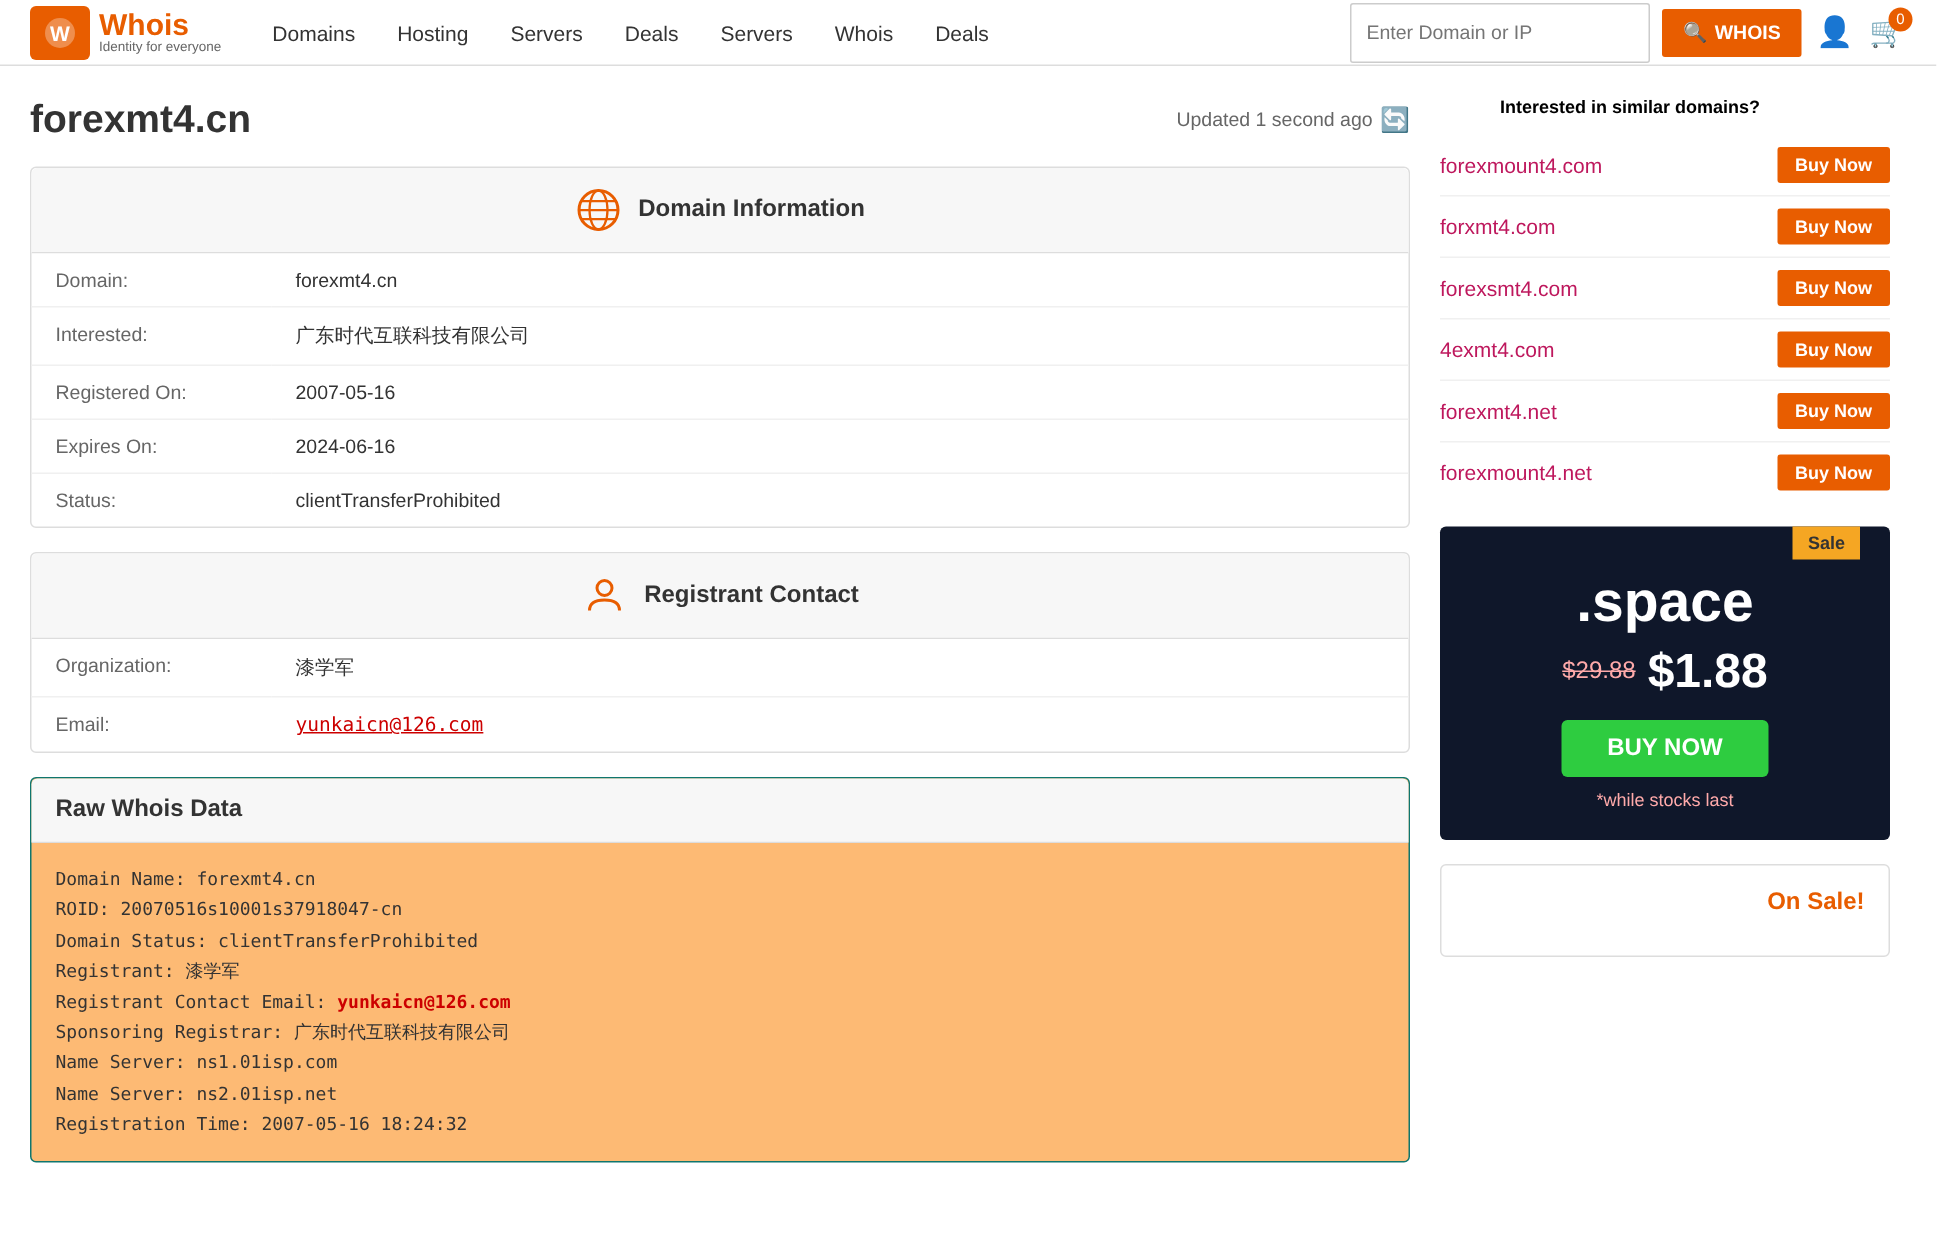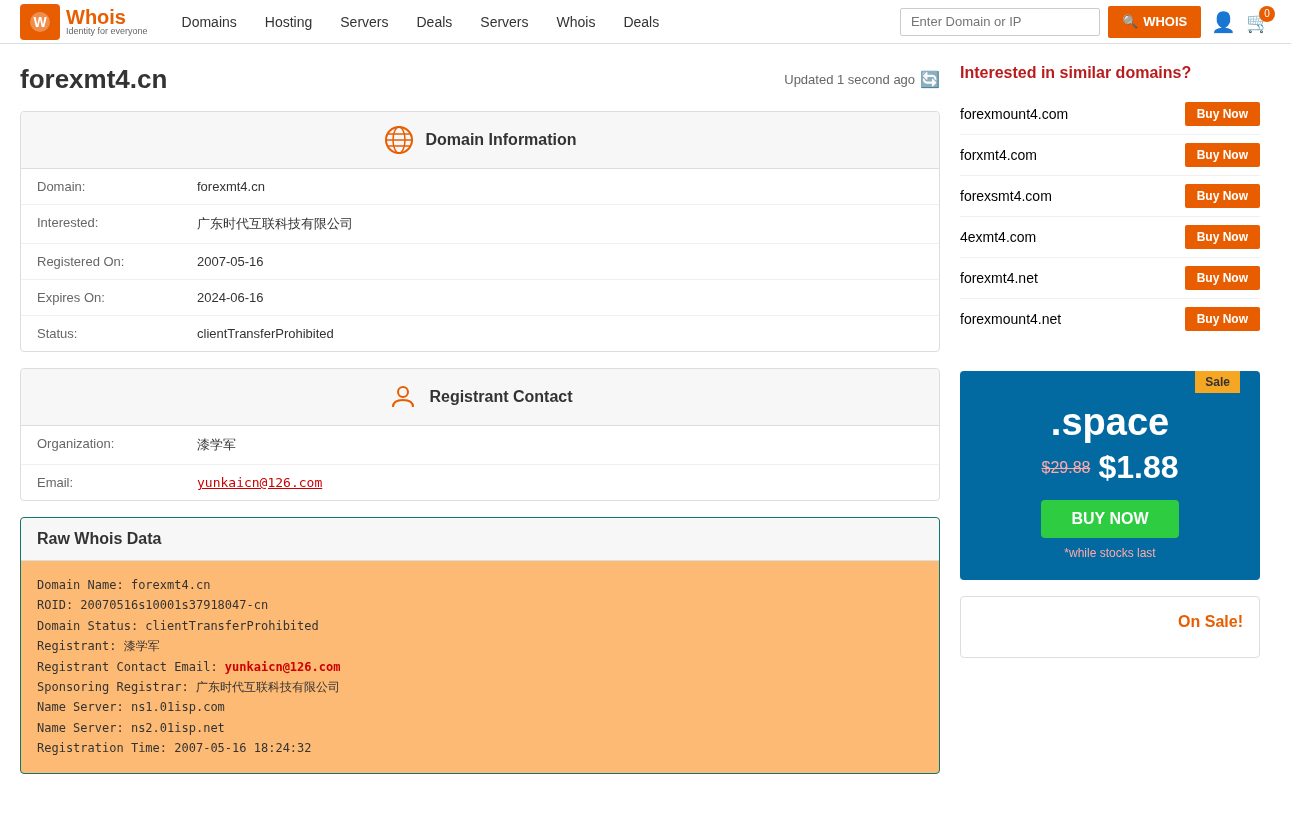--- a/index.html
+++ b/index.html
@@ -8,21 +8,21 @@
     
     .header { display: flex; align-items: center; padding: 0 20px; height: 44px; border-bottom: 1px solid #ddd; background: #fff; }
     .logo { display: flex; align-items: center; margin-right: 20px; }
     .logo-icon { width: 40px; height: 36px; background: #e85d00; border-radius: 4px; display: flex; align-items: center; justify-content: center; color: #fff; font-weight: bold; font-size: 18px; margin-right: 6px; }
     .logo-text { display: flex; flex-direction: column; line-height: 1; }
     .logo-text .brand { color: #e85d00; font-size: 20px; font-weight: bold; }
     .logo-text .tagline { color: #666; font-size: 9px; }
     nav { display: flex; align-items: center; gap: 0; }
     nav a { color: #333; text-decoration: none; padding: 0 14px; font-size: 14px; line-height: 44px; }
     .search-area { margin-left: auto; display: flex; align-items: center; gap: 8px; }
-    .search-input { border: 1px solid #ccc; padding: 6px 10px; width: 200px; font-size: 13px; height: 28px; outline: none; border-radius: 2px; }
+    .search-input { border: 1px solid #ccc; padding: 6px 10px; width: 200px; font-size: 13px; height: 40px; outline: none; border-radius: 2px; }
     .whois-btn { background: #e85d00; color: #fff; border: none; padding: 6px 14px; height: 32px; cursor: pointer; font-size: 13px; font-weight: bold; display: flex; align-items: center; gap: 5px; border-radius: 2px; }
     .header-icons { display: flex; align-items: center; gap: 10px; margin-left: 10px; }
     .icon-btn { background: none; border: none; cursor: pointer; color: #555; font-size: 20px; }
     .cart-badge { position: relative; }
     .cart-badge .badge { position: absolute; top: -4px; right: -4px; background: #e85d00; color: #fff; font-size: 10px; width: 16px; height: 16px; border-radius: 50%; display: flex; align-items: center; justify-content: center; }
 
     
     .main { display: flex; gap: 20px; padding: 20px 20px; max-width: 1280px; }
     .left-col { flex: 1; }
     .right-col { width: 300px; flex-shrink: 0; }
@@ -45,28 +45,28 @@
     .info-table tr td:last-child { color: #333; font-size: 13px; }
     .info-table tr:not(:last-child) td { border-bottom: 1px solid #f0f0f0; }
 
     
     .raw-section { border: 1px solid #0f766e; border-radius: 4px; background: #fdba74; }
     .raw-header { padding: 12px 16px; background: #f7f7f7; border-bottom: 1px solid #ddd; border-radius: 4px 4px 0 0; }
     .raw-header-title { font-size: 16px; font-weight: bold; color: #333; }
     .raw-content { padding: 14px 16px; font-family: monospace; font-size: 12px; color: #333; line-height: 1.7; white-space: pre-wrap; word-break: break-all; }
 
     
-    .similar-title { font-size: 16px; font-weight: bold; color: #b91c1c; margin-bottom: 12px; }
+    .similar-title { font-size: 12px; font-weight: bold; color: #000000; margin-bottom: 12px; margin-left: 40px; }
     .domain-row { display: flex; align-items: center; justify-content: space-between; padding: 8px 0; border-bottom: 1px solid #f0f0f0; }
     .domain-row:last-child { border-bottom: none; }
-    .domain-name { color: #000000; font-size: 14px; }
+    .domain-name { color: #be185d; font-size: 14px; }
     .buy-btn { background: #e85d00; color: #fff; border: none; padding: 5px 12px; font-size: 12px; cursor: pointer; border-radius: 2px; font-weight: bold; }
 
     
-    .space-promo { background: #0369a1; color: #fff; border-radius: 4px; padding: 20px; text-align: center; margin-top: 32px; position: relative; }
+    .space-promo { background: #0f172a; color: #fff; border-radius: 4px; padding: 20px; text-align: center; margin-top: 16px; position: relative; }
     .sale-badge { position: absolute; top: 0; right: 20px; background: #f5a623; color: #333; font-size: 12px; font-weight: bold; padding: 4px 10px; }
     .space-domain { font-size: 38px; font-weight: bold; color: #fff; margin: 10px 0 5px; }
     .price-row { display: flex; align-items: center; justify-content: center; gap: 8px; margin-bottom: 14px; }
     .old-price { color: #ffaaaa; text-decoration: line-through; font-size: 16px; }
     .new-price { color: #fff; font-size: 32px; font-weight: bold; }
     .buy-now-btn { background: #2ecc40; color: #fff; border: none; padding: 10px 30px; font-size: 16px; font-weight: bold; border-radius: 4px; cursor: pointer; }
     .stocks-note { color: #ffaaaa; font-size: 12px; margin-top: 8px; }
 
     
     .shop-promo { border: 1px solid #ddd; border-radius: 4px; margin-top: 16px; padding: 16px; text-align: right; }

